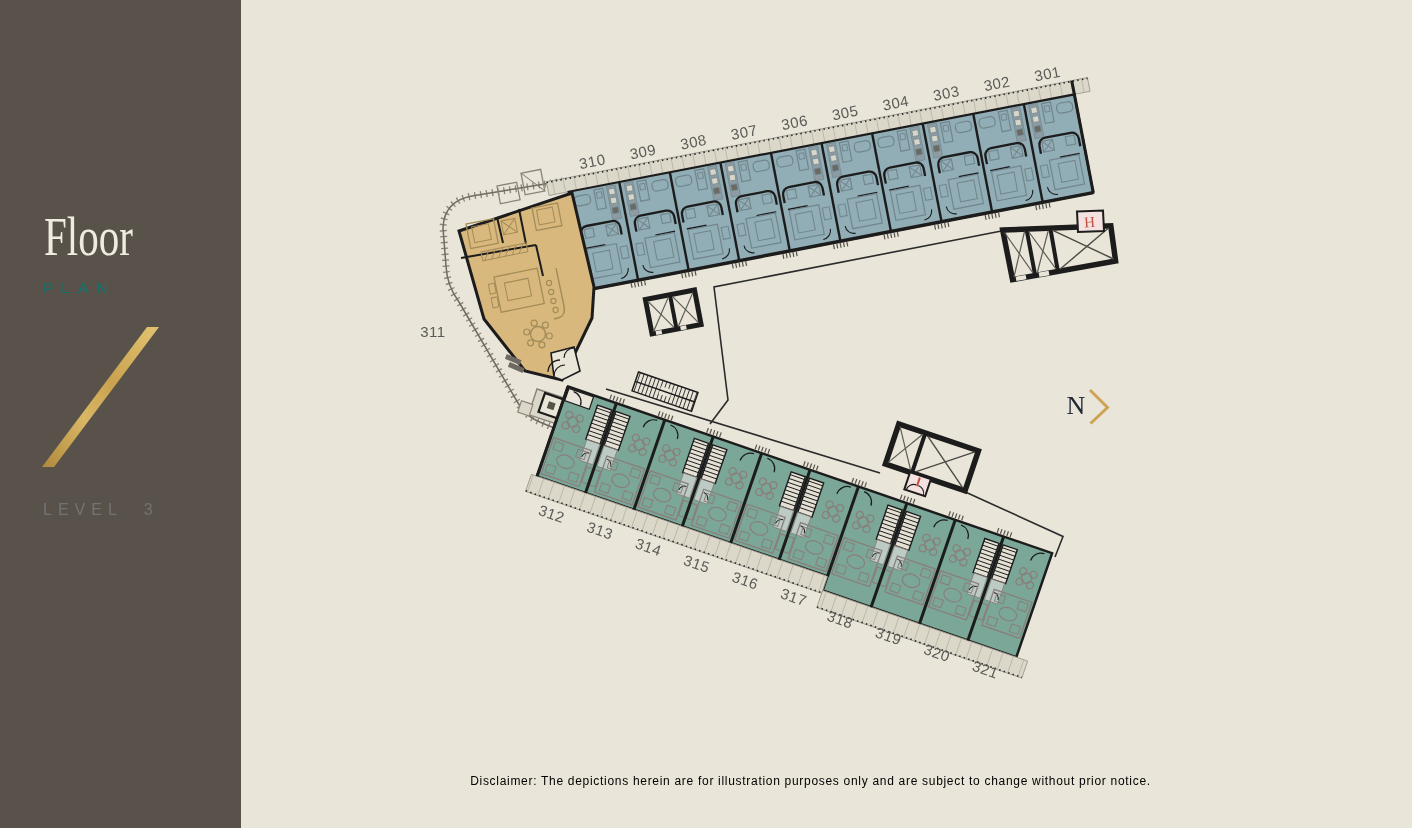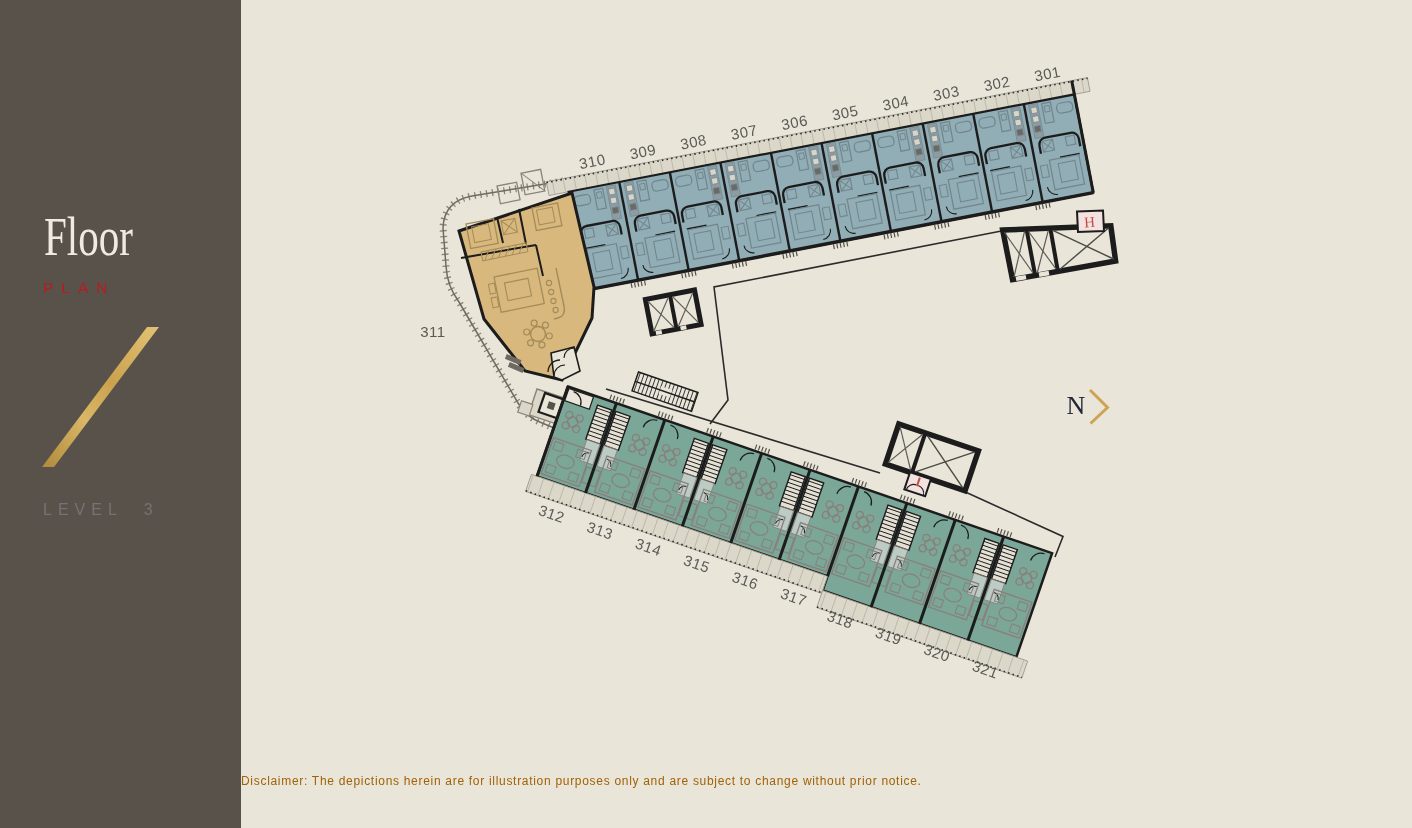--- a/index.html
+++ b/index.html
@@ -1,21 +1,21 @@
 <!DOCTYPE html>
 <html><head><meta charset="utf-8"><style>
 html,body{margin:0;padding:0;width:1412px;height:828px;overflow:hidden;background:#e9e5d9;font-family:"Liberation Sans", sans-serif;}
 .abs{position:absolute;}
 </style></head><body>
 
 <div class="abs" style="left:0;top:0;width:241px;height:828px;background:#59524b;"></div>
 
 <div class="abs" style="left:44px;top:206px;color:#efebe0;font-family:'Liberation Serif',serif;font-size:54px;font-weight:400;transform:scaleX(0.76);transform-origin:left top;">Floor</div>
 
-<div class="abs" style="left:43px;top:279px;color:#b91c1c;font-size:15.5px;letter-spacing:8px;">PLAN</div>
+<div class="abs" style="left:43px;top:279px;color:#0f766e;font-size:15.5px;letter-spacing:8px;">PLAN</div>
 
 <svg class="abs" style="left:0;top:0" width="241" height="828">
     <defs>
       <linearGradient id="gold" x1="0" y1="1" x2="1" y2="0">
         <stop offset="0" stop-color="#b08a3c"></stop>
         <stop offset="0.35" stop-color="#d9b766"></stop>
         <stop offset="0.6" stop-color="#caa24f"></stop>
         <stop offset="1" stop-color="#e2c373"></stop>
       </linearGradient>
     </defs>
@@ -830,12 +830,12 @@
 
 <rect x="26" y="42" width="22" height="18" fill="#f3e2df" stroke="#1c1c1c" stroke-width="2"></rect>
 <path d="M28,60 a8,8 0 0 1 8,-8 M46,60 a8,8 0 0 0 -8,-8" fill="none" stroke="#1c1c1c" stroke-width="1.1"></path>
 <line x1="37" y1="44" x2="37" y2="53" stroke="#c34f45" stroke-width="2"></line>
 </g>
 
 <text x="1076" y="414" font-size="26" fill="#232838" text-anchor="middle" font-family="Liberation Serif,serif">N</text>
 <path d="M1090,390 L1107.5,407.5 L1090.5,423.5" fill="none" stroke="#cfa254" stroke-width="3"></path>
 </svg>
 
-<div class="abs" style="left:241px;top:774px;width:1139px;font-size:12px;letter-spacing:0.7px;color:#a16207;">Disclaimer: The depictions herein are for illustration purposes only and are subject to change without prior notice.</div>
+<div class="abs" style="left:241px;top:774px;width:1139px;text-align:center;font-size:12px;letter-spacing:0.7px;color:#000000;">Disclaimer: The depictions herein are for illustration purposes only and are subject to change without prior notice.</div>
 </body></html>

